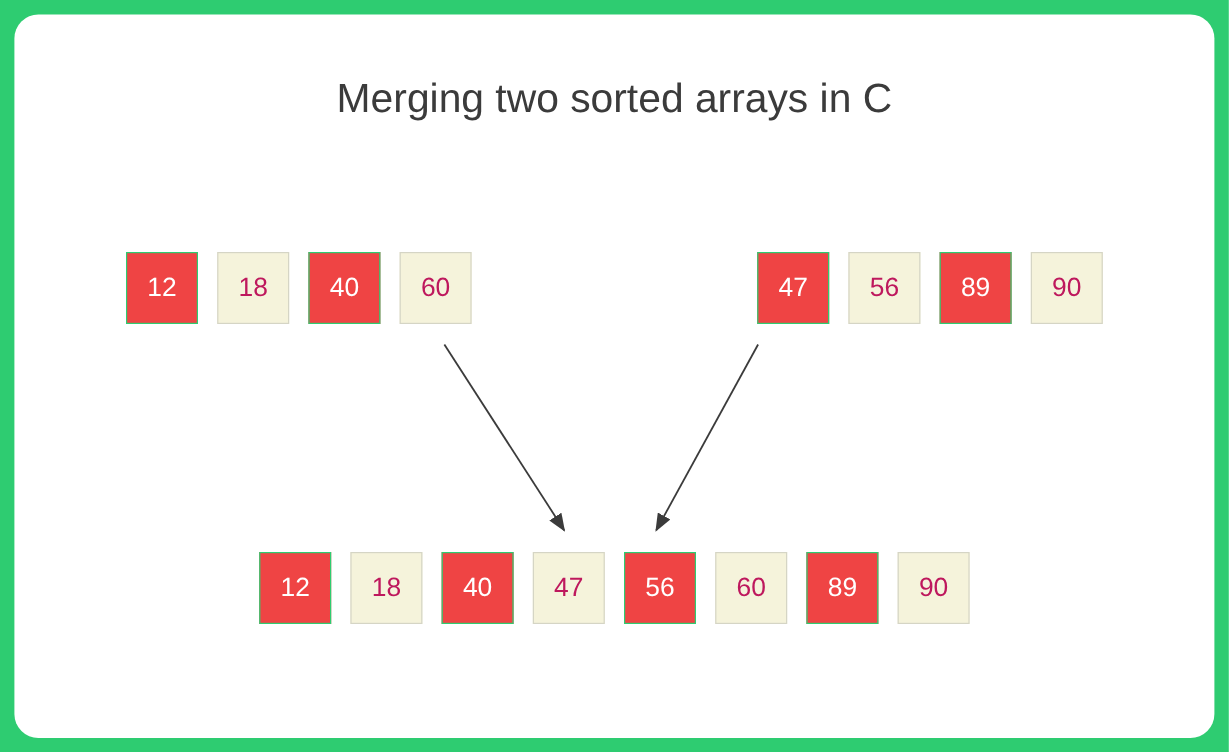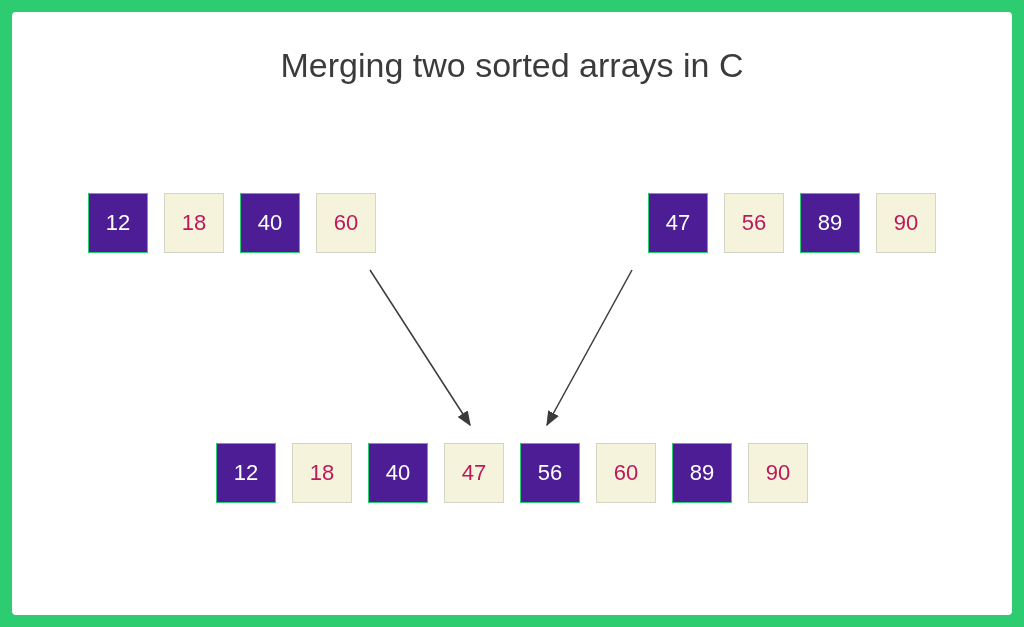--- a/index.html
+++ b/index.html
@@ -11,25 +11,25 @@
       font-family: 'Segoe UI', Tahoma, Geneva, Verdana, sans-serif;
       background: #2ecc71;
       display: flex;
       align-items: center;
       justify-content: center;
       width: 1024px;
       height: 627px;
     }
     .card {
       background: #fff;
-      border-radius: 4px;
+      border-radius: 20px;
       width: 1000px;
       height: 603px;
       position: relative;
-      padding: 24px;
+      padding: 41px;
     }
     .title {
       text-align: center;
       font-size: 34px;
       color: #3b3b3b;
       font-weight: 500;
       margin-top: 10px;
     }
     .stage {
       position: relative;
@@ -47,21 +47,21 @@
     .cell {
       width: 60px;
       height: 60px;
       display: flex;
       align-items: center;
       justify-content: center;
       font-size: 22px;
       border: 1px solid #d5d5c5;
     }
     .cell.green {
-      background: #4c1d95;
+      background: #ef4444;
       color: #fff;
       border-color: #2ecc71;
     }
     .cell.cream {
       background: #f5f3db;
       color: #be185d;
     }
     .svg-layer {
       position: absolute;
       top: 0;

